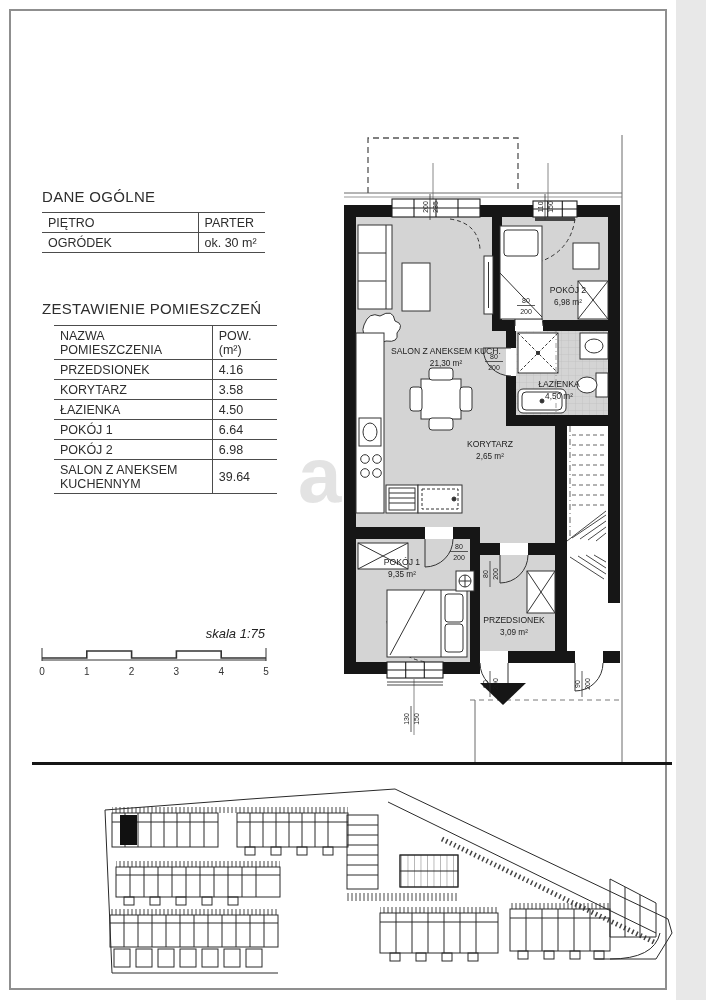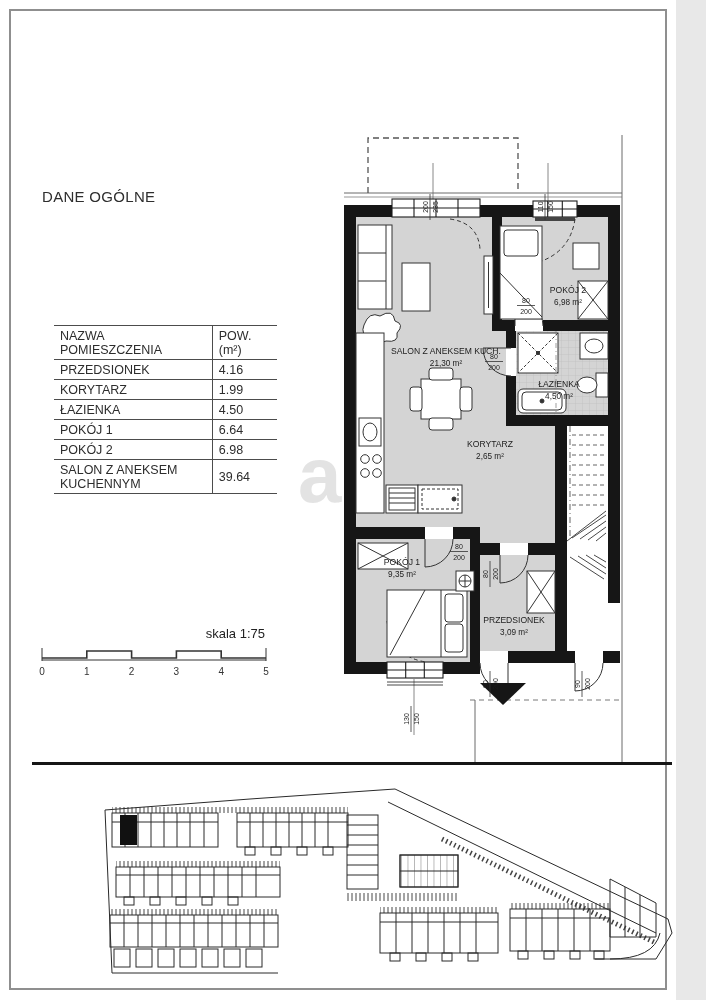--- a/index.html
+++ b/index.html
@@ -23,35 +23,50 @@
   .dim{font-size:7px;}
   .tick{font-size:10px;fill:#333;}
 </style>
 </head>
 <body>
 
 <div class="page">
   <div class="frame"></div>
 
   <div class="heading" style="left:42px;top:188px;">DANE OGÓLNE</div>
-
+  <div class="tbl" style="left:42px;top:212px;">
+    <table class="info">
+      <tbody>
+          <tr>
+        <td class="nm">PIĘTRO</td>
+        <td class="vl">PARTER</td>
+      </tr>
+      <tr>
+        <td class="nm">OGRÓDEK</td>
+        <td class="vl">ok. 30 m²</td>
+      </tr>
+    </tbody>
+      </table>
+  </div>
+
+  <div class="heading" style="left:42px;top:300px;">ZESTAWIENIE POMIESZCZEŃ</div>
   <div class="tbl" style="left:54px;top:325px;">
     <table class="info">
       <tbody>
           <tr>
         <td class="nm">NAZWA POMIESZCZENIA</td>
         <td class="vl">POW. (m²)</td>
       </tr>
       <tr>
         <td class="nm">PRZEDSIONEK</td>
         <td class="vl">4.16</td>
       </tr>
       <tr>
         <td class="nm">KORYTARZ</td>
-        <td class="vl">1.99</td>
+        <td class="vl">3.58</td>
       </tr>
       <tr>
         <td class="nm">ŁAZIENKA</td>
         <td class="vl">4.50</td>
       </tr>
       <tr>
         <td class="nm">POKÓJ 1</td>
         <td class="vl">6.64</td>
       </tr>
       <tr>
@@ -59,21 +74,21 @@
         <td class="vl">6.98</td>
       </tr>
       <tr>
         <td class="nm">SALON Z ANEKSEM KUCHENNYM</td>
         <td class="vl">39.64</td>
       </tr>
     </tbody>
       </table>
   </div>
 
-  <div class="scale-label" style="left:42px;top:626px;">skala 1:75</div>
+  <div class="scale-label" style="left:42px;top:626px;font-style:italic;">skala 1:75</div>
   <svg style="left:38px;top:644px;" width="234" height="36" viewBox="0 0 234 36">
     <polyline points="4,14 48.8,14 48.8,7 93.6,7 93.6,14 138.4,14 138.4,7 183.2,7 183.2,14 228,14" fill="none" stroke="#333" stroke-width="1.6"></polyline>
     <line x1="4" y1="16" x2="228" y2="16" stroke="#333" stroke-width="1"></line>
     <line x1="4" y1="4" x2="4" y2="17" stroke="#333" stroke-width="1"></line>
     <line x1="228" y1="4" x2="228" y2="17" stroke="#333" stroke-width="1"></line>
     <text class="tick" x="4" y="31" text-anchor="middle">0</text>
     <text class="tick" x="48.8" y="31" text-anchor="middle">1</text>
     <text class="tick" x="93.6" y="31" text-anchor="middle">2</text>
     <text class="tick" x="138.4" y="31" text-anchor="middle">3</text>
     <text class="tick" x="183.2" y="31" text-anchor="middle">4</text>

